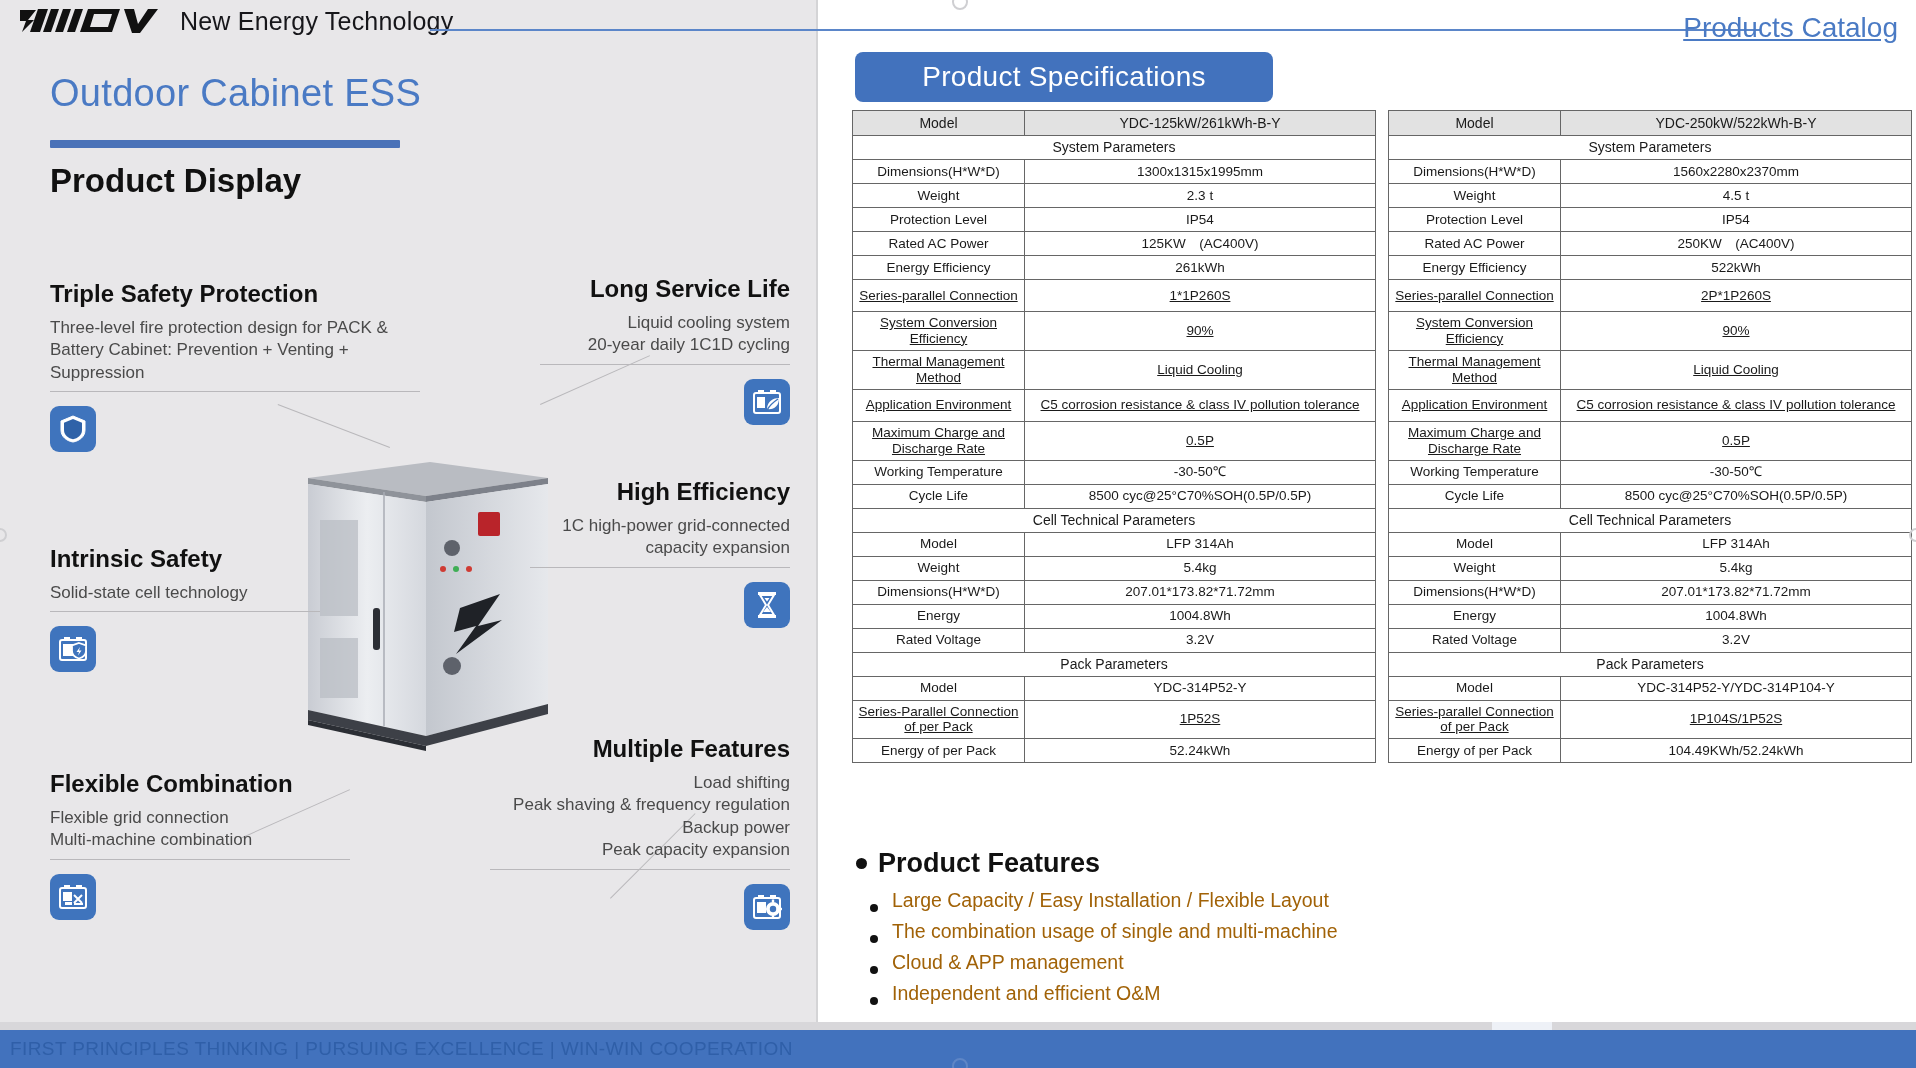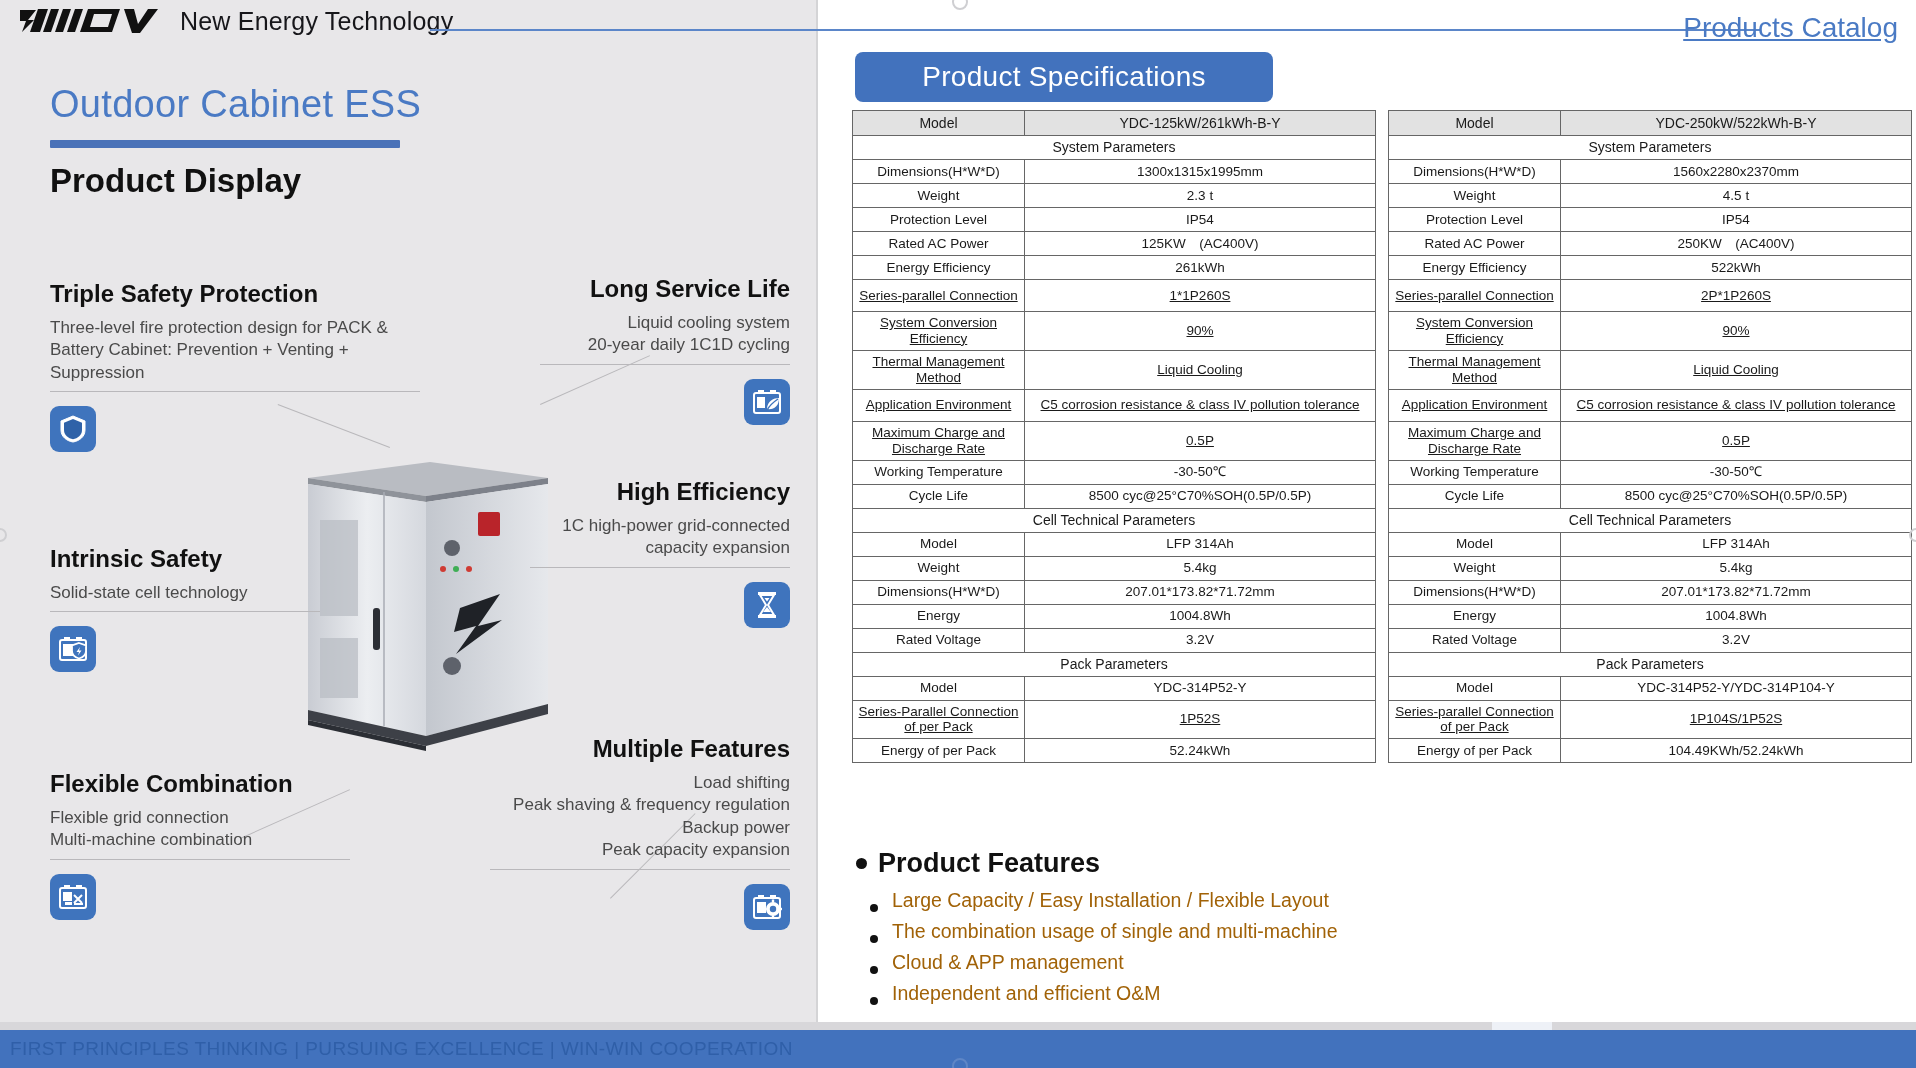--- a/index.html
+++ b/index.html
@@ -25,21 +25,21 @@
   .logo-mark { width: 148px; height: 30px; display:block; }
   .logo-text {
     font-size: 25px; color: #16161a; letter-spacing: .2px;
     font-family: "Liberation Sans", sans-serif;
   }
   .header-rule {
     position: absolute; left: 430px; top: 29px;
     width: 390px; height: 2px; background: #5b86c9;
   }
   .cat-title {
-    position: absolute; left: 50px; top: 83px;
+    position: absolute; left: 50px; top: 72px;
     font-size: 38px; color: #4a7ac4; font-weight: 400; letter-spacing: .3px;
   }
   .cat-underline {
     position: absolute; left: 50px; top: 140px;
     width: 350px; height: 8px; background: #4a72b8; border-radius: 1px;
   }
   .display-title {
     position: absolute; left: 50px; top: 162px;
     font-size: 33px; font-weight: 700; color: #111;
   }

